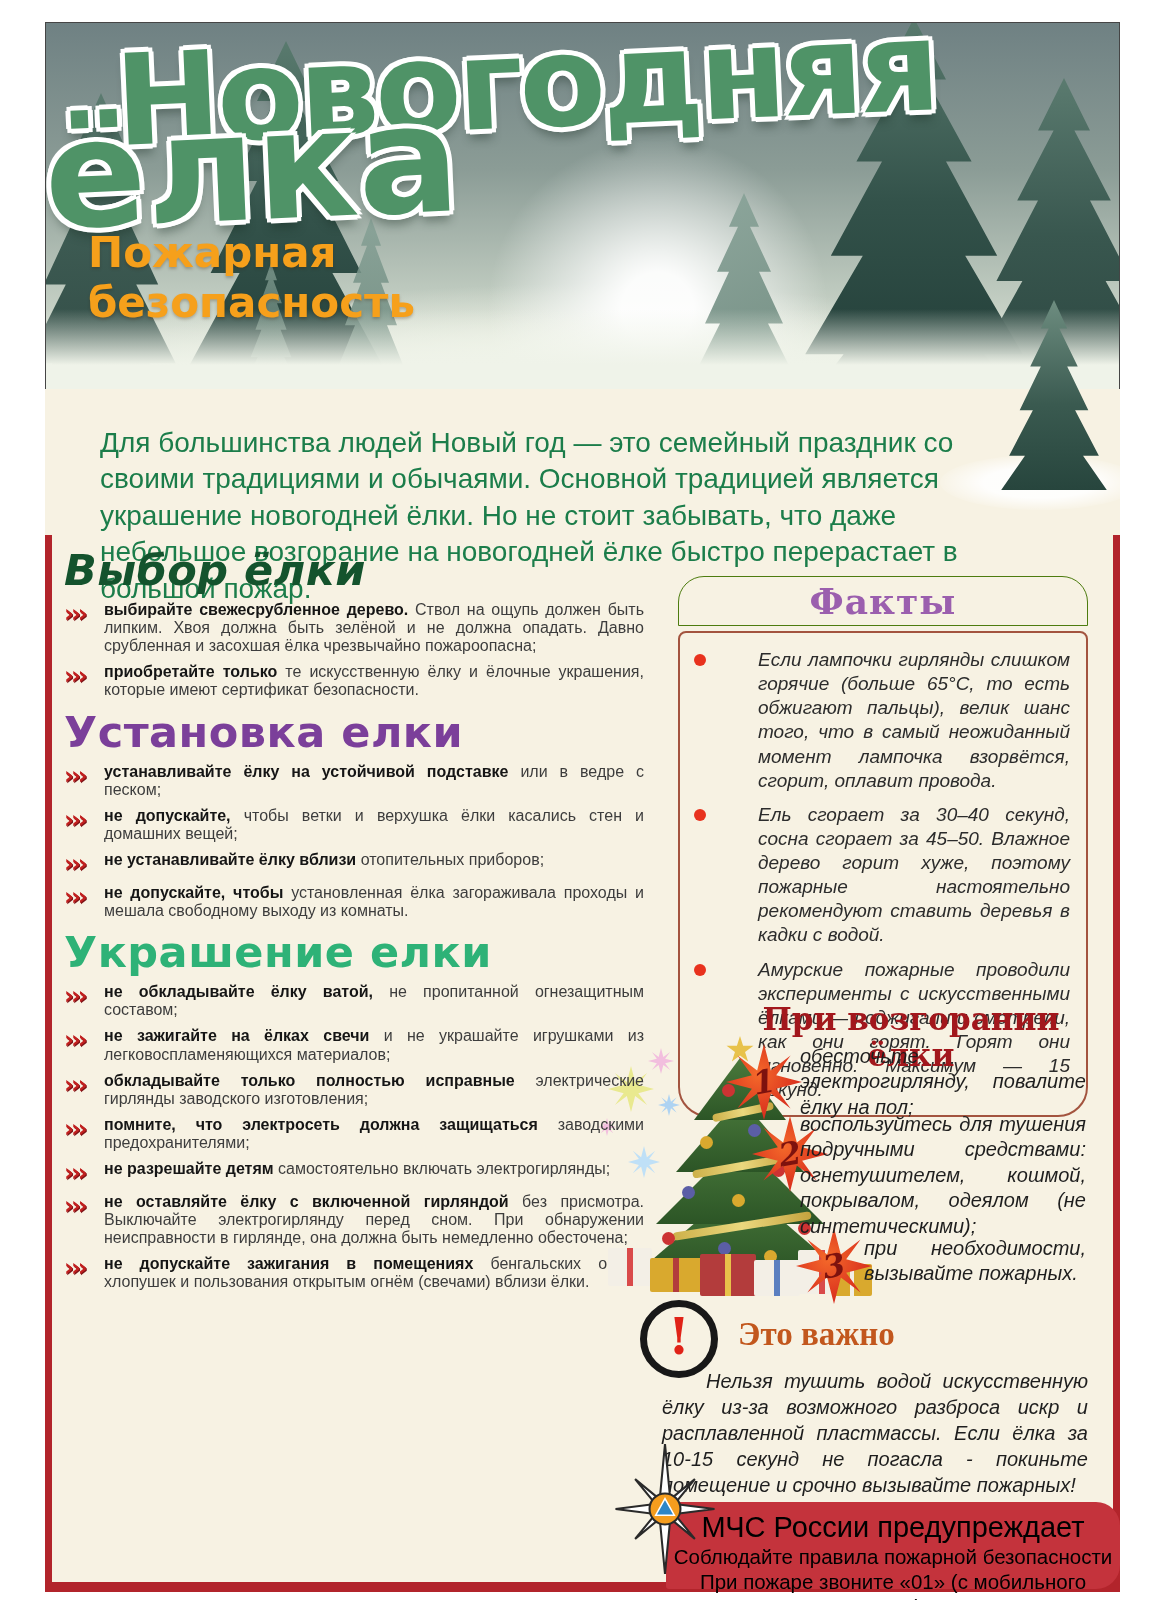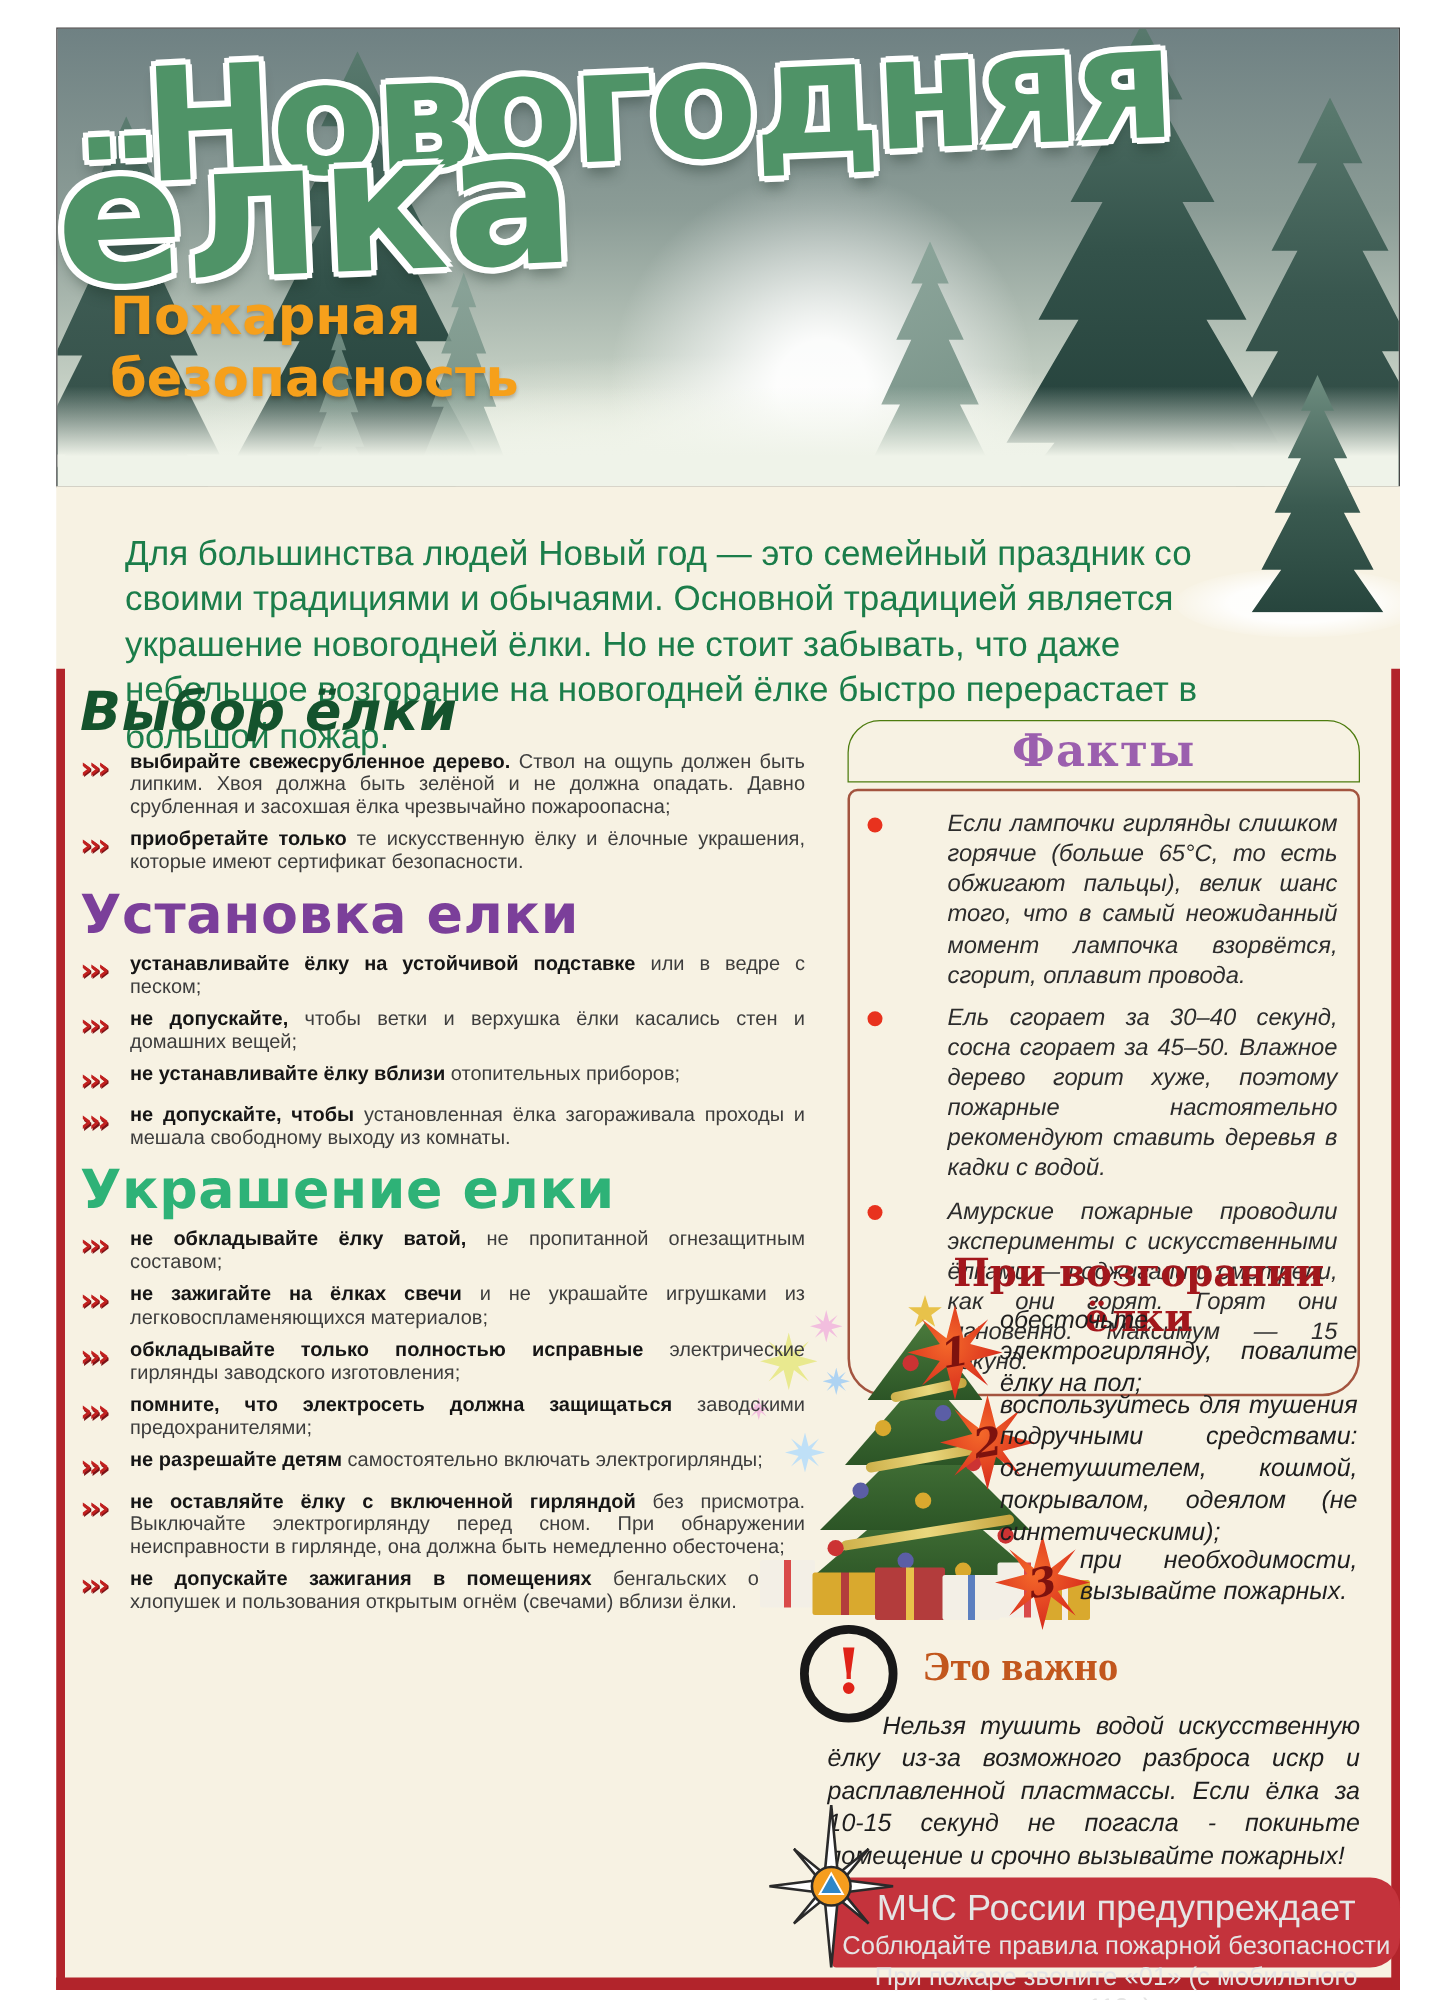--- a/index.html
+++ b/index.html
@@ -118,22 +118,22 @@
   
   .imp-icon{position:absolute;left:640px;top:1300px;width:78px;height:78px;z-index:4;border-radius:50%;
     border:7px solid #181818;box-sizing:border-box;display:flex;align-items:center;justify-content:center;background:#f7f2e3;}
   .imp-icon span{font-family:"DejaVu Serif", serif;font-weight:700;font-size:50px;color:#e02318;line-height:1;margin-top:-4px;}
   .imp-title{position:absolute;left:738px;top:1316px;z-index:4;
     font-family:Liberation Serif, serif;font-weight:700;font-size:33px;color:#c2571d;}
   .imp-text{position:absolute;left:662px;top:1368px;width:426px;z-index:4;margin:0;
     font-style:italic;font-size:20px;line-height:1.3;color:#1e1e1e;text-align:justify;text-indent:44px;}
 
   
-  .banner{position:absolute;left:666px;top:1502px;width:454px;height:72px;z-index:4;box-sizing:border-box;
-    background:#c4333c;border-radius:3px 24px 24px 3px;color:#e5e5e5;text-align:center;padding-top:9px;}
+  .banner{position:absolute;left:666px;top:1502px;width:454px;height:87px;z-index:4;box-sizing:border-box;
+    background:#c4333c;border-radius:3px 24px 24px 3px;color:#000000;text-align:center;padding-top:9px;}
   .banner .b-title{font-size:29px;line-height:1.15;}
   .banner .b-line{font-size:20.5px;line-height:1.22;}
   .emblem{position:absolute;left:612px;top:1442px;width:106px;height:134px;z-index:5;}
 </style>
 </head>
 <body>
 
 <div class="page">
 
   <div class="photo">

